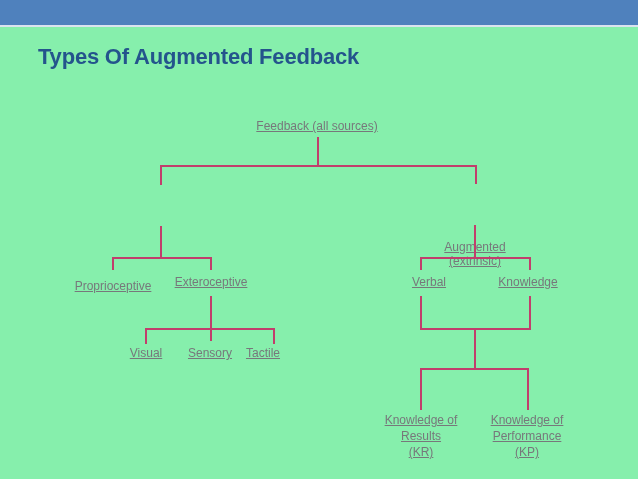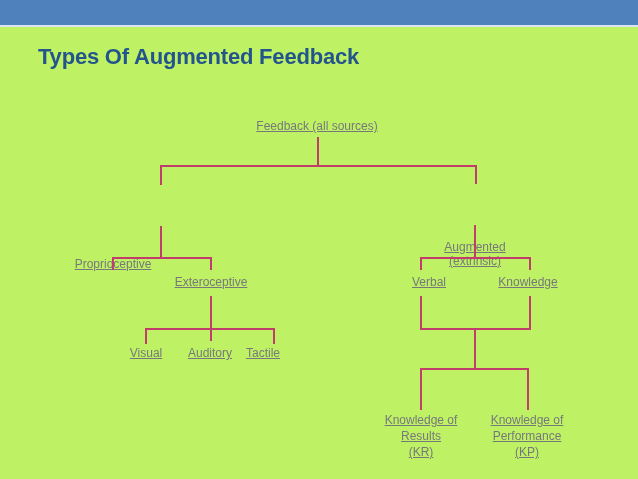--- a/index.html
+++ b/index.html
@@ -1,20 +1,20 @@
 <!DOCTYPE html>
 <html><head>
 <meta charset="utf-8">
 <style>
   html, body { margin: 0; padding: 0; background: #ffffff; }
   .slide {
     position: relative;
     width: 638px;
     height: 479px;
-    background: #bef264;
+    background: #86efac;
     font-family: "Liberation Sans", sans-serif;
     overflow: hidden;
   }
   .top-bar {
     position: absolute;
     top: 0; left: 0;
     width: 638px; height: 25px;
     background: #4f81bd;
     border-bottom: 2px solid #dae3ef;
   }
@@ -50,26 +50,26 @@
 
 <div class="slide">
 
   <div class="top-bar"></div>
 
   <div class="slide-title">Types Of Augmented Feedback</div>
 
   <div class="node" style="left:317px; top:119px;">Feedback (all sources)</div>
   <div class="node tight" style="left:475px; top:193px;margin-top:47px;">Augmented
 (extrinsic)</div>
-  <div class="node" style="left:113px; top:257px;">Proprioceptive</div>
+  <div class="node" style="left:113px; top:279px;">Proprioceptive</div>
   <div class="node" style="left:211px; top:275px;">Exteroceptive</div>
   <div class="node" style="left:429px; top:275px;">Verbal</div>
   <div class="node" style="left:528px; top:275px;">Knowledge</div>
   <div class="node" style="left:146px; top:346px;">Visual</div>
-  <div class="node" style="left:210px; top:346px;">Auditory</div>
+  <div class="node" style="left:210px; top:346px;">Sensory</div>
   <div class="node" style="left:263px; top:346px;">Tactile</div>
   <div class="node" style="left:421px; top:412px; line-height:16px;">Knowledge of
 Results
 (KR)</div>
   <div class="node" style="left:527px; top:412px; line-height:16px;">Knowledge of
 Performance
 (KP)</div>
 
   <div class="line v" style="left:317px; top:137px; height:30px;"></div>
   <div class="line h" style="left:160px; top:165px; width:317px;"></div>

